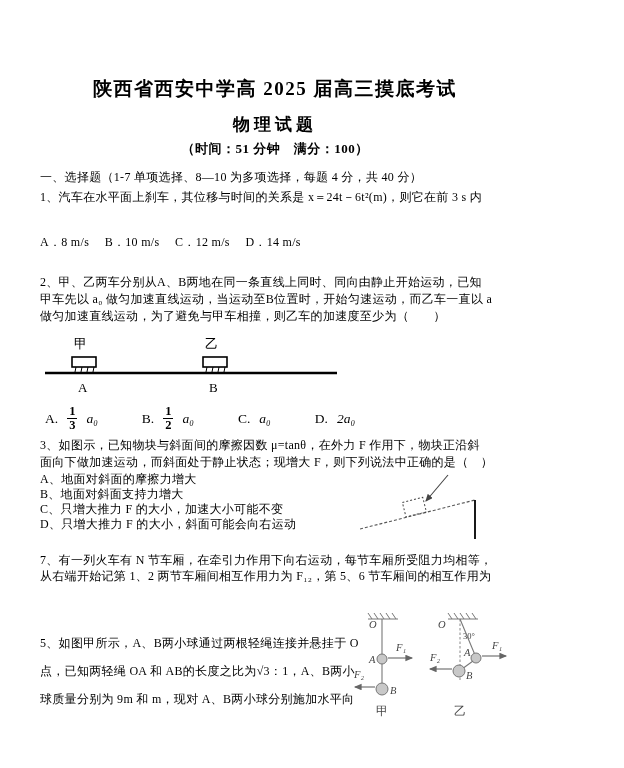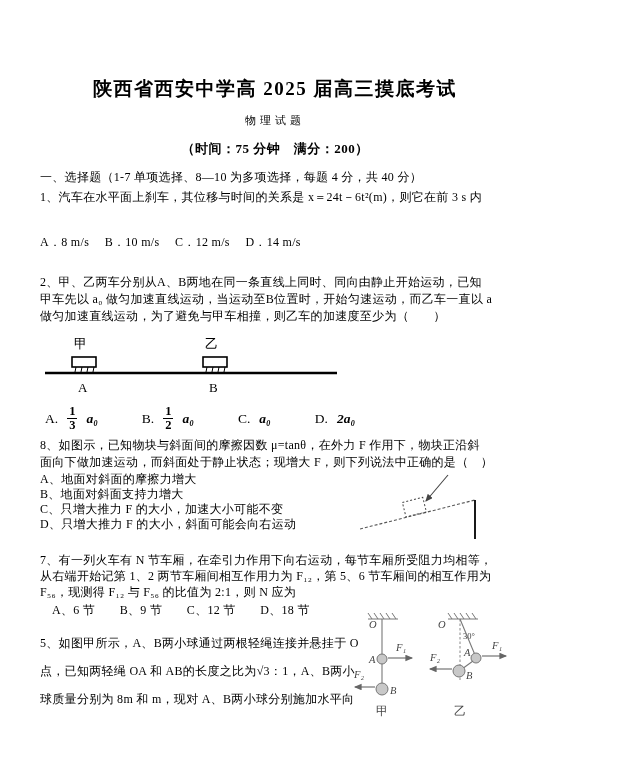--- a/index.html
+++ b/index.html
@@ -9,49 +9,49 @@
     background:#ffffff; color:#000;
     font-family:"Liberation Serif", serif;
     overflow:hidden;
   }
   .line {
     position:absolute; left:40px;
     font-size:12px; letter-spacing:0.3px; white-space:nowrap;
   }
   .center { left:0; width:550px; text-align:center; }
   .title    { font-size:19px; font-weight:bold; letter-spacing:1.5px; }
-  .subtitle { font-size:11px; font-weight:normal; letter-spacing:4px; }
+  .subtitle { font-size:17px; font-weight:bold; letter-spacing:4px; }
   .meta     { font-size:13px; font-weight:bold; letter-spacing:0.5px; }
   .fig { position:absolute; }
   .optrow {
     position:absolute; display:flex; align-items:center; gap:44px;
     font-size:13.5px;
   }
   .opt { display:inline-flex; align-items:center; gap:9px; }
   .frac {
     display:inline-flex; flex-direction:column; align-items:center;
     line-height:1.05; font-weight:bold; font-size:12.5px;
   }
   .frac .fnum { border-bottom:1.5px solid #000; padding:0 2px; }
   .frac .fden { padding:0 2px; }
-  .var { font-style:italic; font-weight:bold; }
+  .var { font-style:italic; font-weight:normal; }
   .svgcjk  { font-family:"Liberation Serif", serif; font-size:13px; fill:#000; }
   .svgcjk2 { font-family:"Liberation Serif", serif; font-size:12px; fill:#444; }
   .svglat  { font-family:"Liberation Serif", serif; font-size:13px; fill:#000; }
   .svgvar  { font-family:"Liberation Serif", serif; font-style:italic; font-size:10.5px; fill:#444; }
   .svgang  { font-family:"Liberation Serif", serif; font-size:8.5px; fill:#444; }
 </style>
 </head>
 <body>
 
 <div class="page">
 
   <div class="line center title" style="top:63px">陕西省西安中学高 2025 届高三摸底考试</div>
   <div class="line center subtitle" style="top:100px">物理试题</div>
-  <div class="line center meta" style="top:127px">（时间：75 分钟　满分：200）</div>
+  <div class="line center meta" style="top:127px">（时间：51 分钟　满分：100）</div>
 
   <div class="line" style="top:156px; font-weight:bold; font-weight:normal;">一、选择题（1-7 单项选择、8—10 为多项选择，每题 4 分，共 40 分）</div>
 
   <div class="line" style="top:176px">1、汽车在水平面上刹车，其位移与时间的关系是 x＝24t－6t²(m)，则它在前 3 s 内</div>
   <div class="line" style="top:221px">A．8 m/s　 B．10 m/s　 C．12 m/s　 D．14 m/s</div>
 
   <div class="line" style="top:261px">2、甲、乙两车分别从A、B两地在同一条直线上同时、同向由静止开始运动，已知</div>
   <div class="line" style="top:295px">做匀加速直线运动，为了避免与甲车相撞，则乙车的加速度至少为（　　）</div>
   <div class="line" style="top:278px">甲车先以 a₀ 做匀加速直线运动，当运动至B位置时，开始匀速运动，而乙车一直以 a</div>
 
@@ -87,21 +87,21 @@
     <span class="opt">
       <span>C.</span>
       <span class="var">a₀</span>
     </span>
     <span class="opt">
       <span>D.</span>
       <span class="var">2a₀</span>
     </span>
   </div>
 
-  <div class="line" style="top:424px">8、如图示，已知物块与斜面间的摩擦因数 μ=tanθ，在外力 F 作用下，物块正沿斜</div>
+  <div class="line" style="top:424px">3、如图示，已知物块与斜面间的摩擦因数 μ=tanθ，在外力 F 作用下，物块正沿斜</div>
   <div class="line" style="top:441px">面向下做加速运动，而斜面处于静止状态；现增大 F，则下列说法中正确的是（　）</div>
   <div class="line" style="top:458px">A、地面对斜面的摩擦力增大</div>
   <div class="line" style="top:488px">C、只增大推力 F 的大小，加速大小可能不变</div>
   <div class="line" style="top:473px">B、地面对斜面支持力增大</div>
   <div class="line" style="top:503px">D、只增大推力 F 的大小，斜面可能会向右运动</div>
 
   <svg class="fig" style="top:458px; left:360px;" width="125" height="72" viewBox="0 0 125 72">
     <defs>
       <marker id="ah3" markerWidth="8" markerHeight="8" refX="6" refY="3" orient="auto">
         <path d="M0,0 L7,3 L0,6 z" fill="#444"></path>
@@ -110,26 +110,24 @@
     <line x1="0" y1="58" x2="115" y2="29" stroke="#555" stroke-width="1.1" stroke-dasharray="3,2"></line>
     <line x1="115" y1="29" x2="115" y2="68" stroke="#000" stroke-width="1.8"></line>
     <g transform="translate(46,46) rotate(-14)">
       <rect x="0" y="-15" width="21" height="15" fill="none" stroke="#444" stroke-width="1" stroke-dasharray="2,2"></rect>
     </g>
     <line x1="88" y1="4" x2="66" y2="30" stroke="#444" stroke-width="1.1" marker-end="url(#ah3)"></line>
   </svg>
 
   <div class="line" style="top:539px">7、有一列火车有 N 节车厢，在牵引力作用下向右运动，每节车厢所受阻力均相等，</div>
   <div class="line" style="top:555px">从右端开始记第 1、2 两节车厢间相互作用力为 F₁₂，第 5、6 节车厢间的相互作用为</div>
-  <div class="line" style="top:571px">F₅₆，现测得 F₁₂ 与 F₅₆ 的比值为 2:1，则 N 应为</div>
-  <div class="line" style="top:589px; left:52px;">A、6 节　　B、9 节　　C、12 节　　D、18 节</div>
 
   <div class="line" style="top:622px">5、如图甲所示，A、B两小球通过两根轻绳连接并悬挂于 O</div>
   <div class="line" style="top:650px">点，已知两轻绳 OA 和 AB的长度之比为√3：1，A、B两小</div>
-  <div class="line" style="top:678px">球质量分别为 8m 和 m，现对 A、B两小球分别施加水平向</div>
+  <div class="line" style="top:678px">球质量分别为 9m 和 m，现对 A、B两小球分别施加水平向</div>
 
   <svg class="fig" style="top:598px; left:352px;" width="170" height="110" viewBox="0 0 170 110">
     <defs>
       <marker id="ah5" markerWidth="8" markerHeight="8" refX="6" refY="3" orient="auto">
         <path d="M0,0 L7,3 L0,6 z" fill="#666"></path>
       </marker>
     </defs>
 
     <path d="M16,8 h30 M20,8 l-4,-6 M26,8 l-4,-6 M32,8 l-4,-6 M38,8 l-4,-6 M44,8 l-4,-6" stroke="#777" stroke-width="1" fill="none"></path>
     <text class="svgvar" x="17" y="17">O</text>

